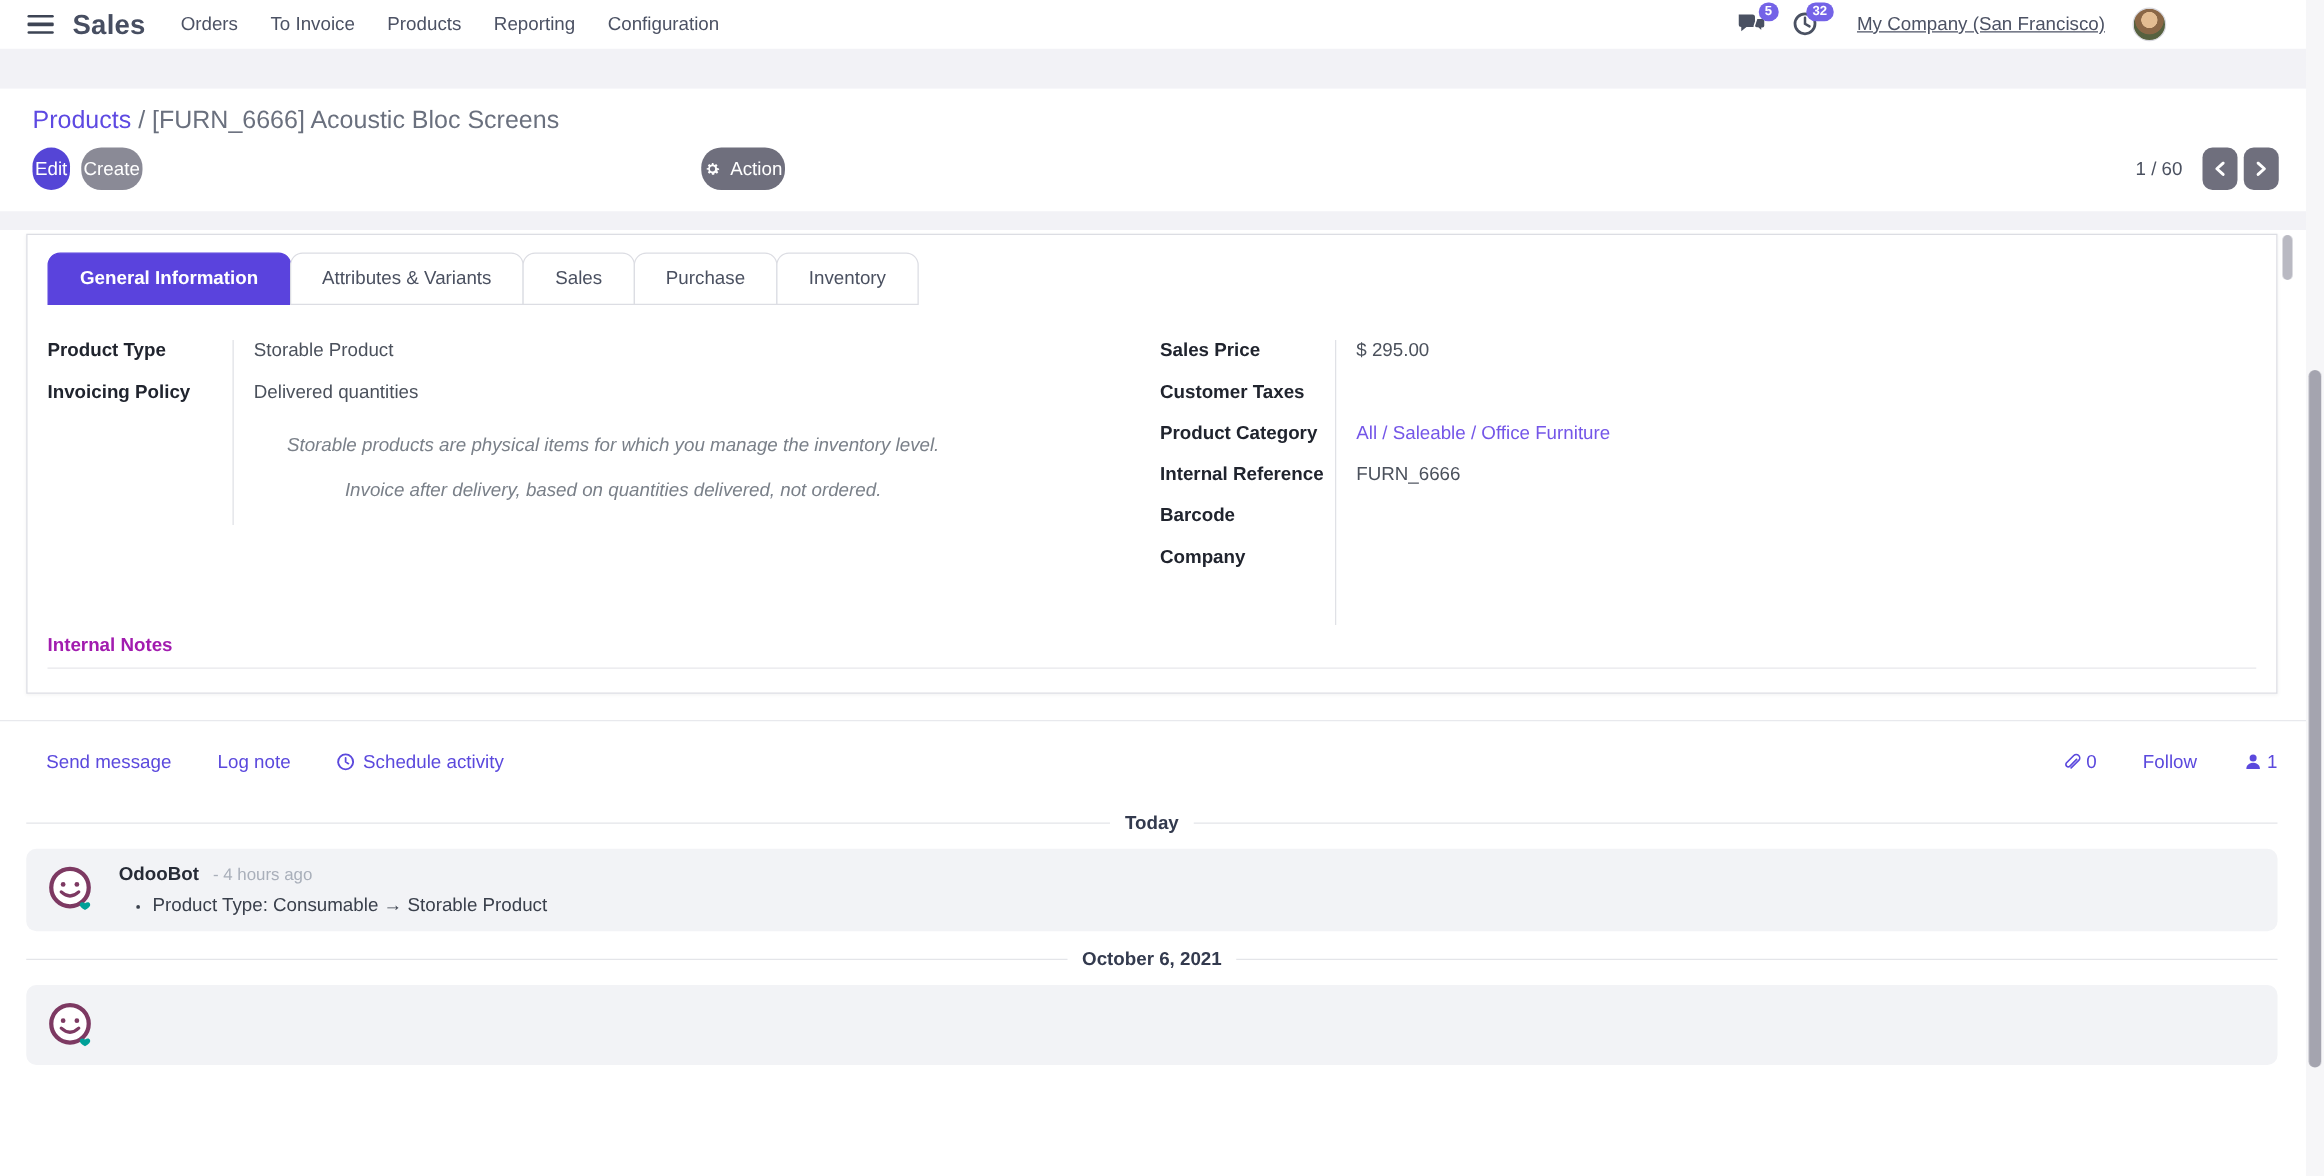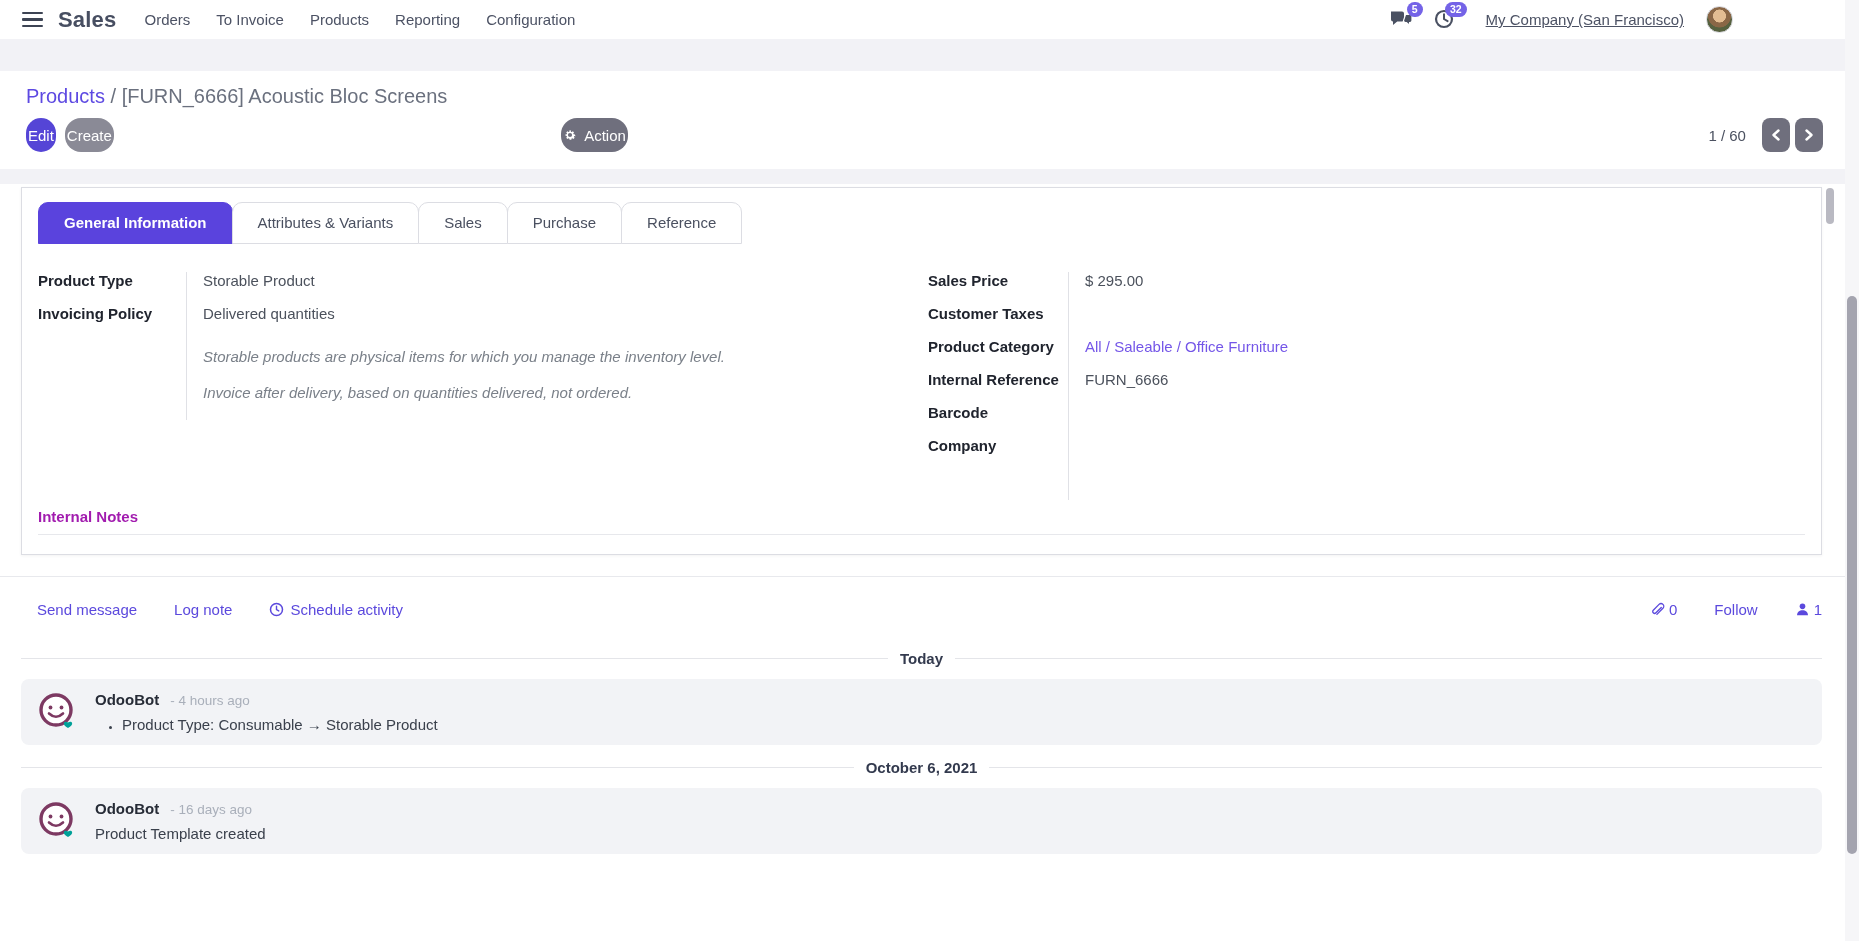--- a/index.html
+++ b/index.html
@@ -52,21 +52,21 @@
   .col-right { flex:1; margin-left:150px; position:relative; }
   .vline { position:absolute; top:2px; width:1px; background:#e0e1e6; }
   .col-left .vline { left:148px; height:148px; }
   .col-right .vline { left:140px; height:228px; }
   .frow { display:flex; min-height:33px; }
   .flabel { font-size:15px; font-weight:700; color:#20242e; padding-top:2px; }
   .col-left .flabel { width:148px; }
   .col-right .flabel { width:140px; }
   .fvalue { font-size:15px; color:#4b515c; padding:2px 0 0 17px; }
   .fvalue.link { color:#7456e8; cursor:pointer; }
-  .help-row { display:flex; min-height:36px; }
+  .help-row { display:flex; min-height:36px;justify-content:center; }
   .help-row .spacer { width:148px; }
   .help-text { font-size:15px; font-style:italic; color:#7a8089; padding:2px 0 0 17px; }
   .gap8 { height:10px; }
   .notes { padding:0 16px; margin-top:40px; }
   .notes-label { font-size:15px; font-weight:700; color:#a21caf;margin-top:24px; }
   .notes-hr { border:none; border-top:1px solid #e7e8ec; margin-top:9px; }
 
   
   .chatter { margin-top:21px; border-top:1px solid #e8e9ed; }
   .chatter-bar { display:flex; align-items:center; padding:24px 37px 18px 37px; }
@@ -171,21 +171,21 @@
 
 <div class="strip2"></div>
 
 <div class="sheet-area">
   <div class="sheet">
     <div class="tabs">
       <span class="tab active">General Information</span>
       <span class="tab">Attributes &amp; Variants</span>
       <span class="tab">Sales</span>
       <span class="tab">Purchase</span>
-      <span class="tab">Reference</span>
+      <span class="tab">Inventory</span>
     </div>
 
     <div class="form">
       <div class="col-left">
         <span class="vline"></span>
         <div class="frow">
           <span class="flabel">Product Type</span>
           <span class="fvalue">Storable Product</span>
         </div>
         <div class="frow">
@@ -313,27 +313,20 @@
     <div class="msg">
       <span style="display:inline-flex;">
         <svg width="40" height="40" viewBox="0 0 40 40">
           <circle cx="19" cy="19" r="15" fill="#fff" stroke="#7d3962" stroke-width="3.4"></circle>
           <circle cx="13.5" cy="16.5" r="1.9" fill="#7d3962"></circle>
           <circle cx="24.5" cy="16.5" r="1.9" fill="#7d3962"></circle>
           <path d="M12 22.5q7 6.5 14 0" fill="none" stroke="#7d3962" stroke-width="2.6" stroke-linecap="round"></path>
           <path d="M31 37c-3-1.7-4.6-3.1-4.1-4.9.4-1.4 2.3-1.9 4.1-.5 1.8-1.4 3.7-.9 4.1.5.5 1.8-1.1 3.2-4.1 4.9z" fill="#00a098"></path>
         </svg>
       </span>
-      <div class="msg-body">
-        <div class="msg-head">
-          <span class="author">OdooBot</span>
-          <span class="timestamp">- 16 days ago</span>
-        </div>
-        <div class="msg-text">Product Template created</div>
-      </div>
     </div>
   </div>
 </div>
 
 <div class="scroll-track">
   <div class="scroll-thumb"></div>
 </div>
 <div class="inner-thumb"></div>
 
 </body></html>

